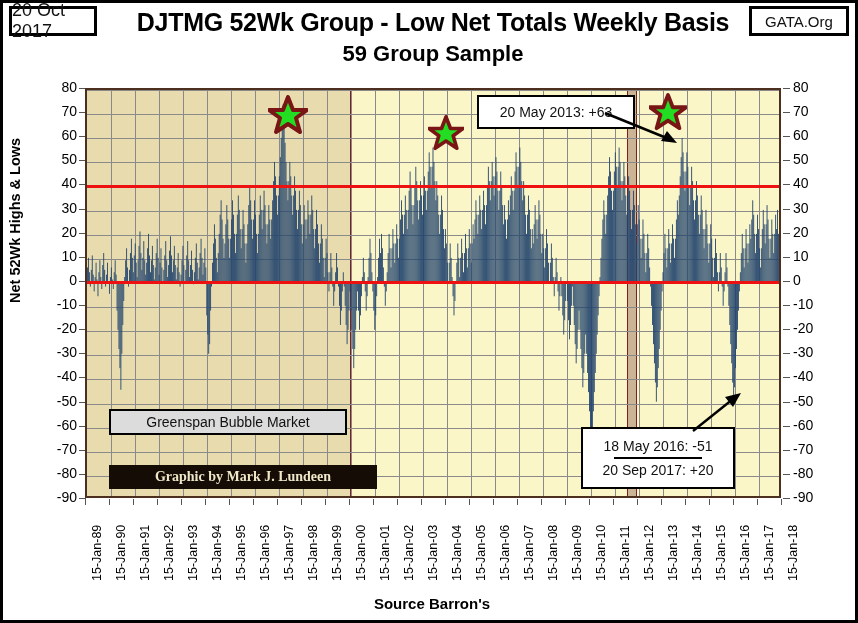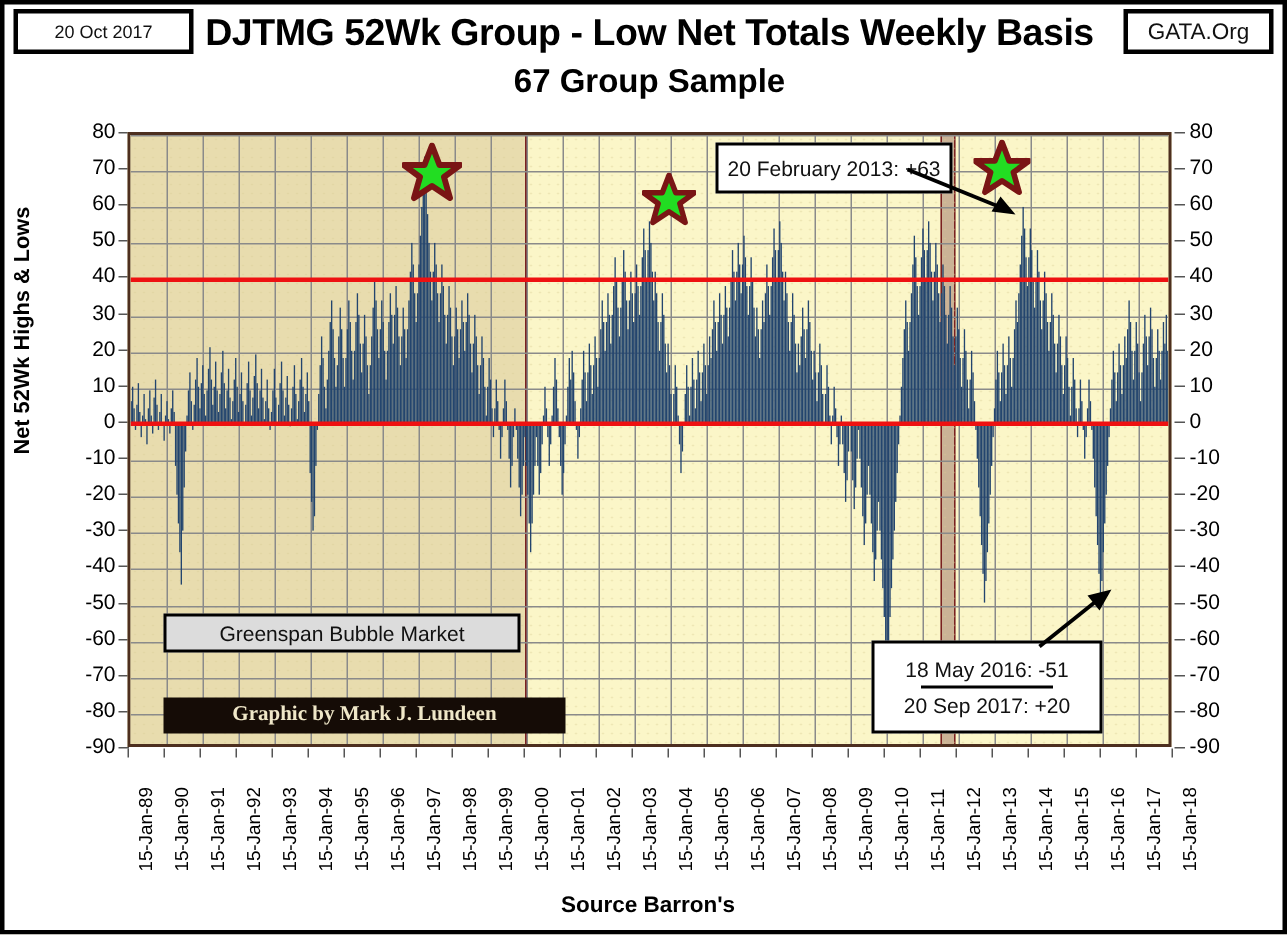--- a/index.html
+++ b/index.html
@@ -3,21 +3,21 @@
 <meta charset="utf-8">
 <style>
   html,body{margin:0;padding:0;background:#fff;}
   body{font-family:"Liberation Sans",sans-serif;}
   #page{position:relative;width:858px;height:623px;background:#ffffff;
         border:3px solid #000;box-sizing:border-box;overflow:hidden;}
 
   .box{position:absolute;background:#fff;border:3px solid #000;
        display:flex;align-items:center;justify-content:center;box-sizing:border-box;}
 
-  #date-box{left:6px;top:3px;width:120px;height:30px;font-size:12px;color:#111;}
+  #date-box{left:6px;top:3px;width:88px;height:30px;font-size:18px;color:#111;}
   #gata-box{right:6px;top:3px;width:100px;height:30px;font-size:15px;color:#111;}
 
   #title-wrap{position:absolute;left:120px;top:4px;width:620px;text-align:center;}
   #title-1{font-size:25px;font-weight:bold;color:#000;line-height:30px;letter-spacing:-0.3px;}
   #title-2{font-size:22px;font-weight:bold;color:#000;line-height:30px;margin-top:2px;}
 
   
   #plot{position:absolute;left:82px;top:85px;width:696px;height:410px;
         background:#FBF6C8;border:2px solid #4d2f1f;box-sizing:border-box;overflow:hidden;}
   #bubble-band{position:absolute;left:0;top:0;width:266px;height:100%;
@@ -74,21 +74,21 @@
   <div class="box" id="date-box">
     <span>20 Oct 2017</span>
   </div>
 
   <div class="box" id="gata-box">
     <span>GATA.Org</span>
   </div>
 
   <div id="title-wrap">
     <div id="title-1">DJTMG 52Wk Group - Low Net Totals Weekly Basis</div>
-    <div id="title-2">67 Group Sample</div>
+    <div id="title-2">59 Group Sample</div>
   </div>
 
   <div id="ylabel">Net 52Wk Highs &amp; Lows</div>
   <div id="xlabel">Source Barron's</div>
 
   <div id="yticks-left">
       <div class="ytick" style="left: 38px; top: 76px;">80</div>
       <div class="ytickmark" style="left: 76px; top: 85px;"></div>
       <div class="ytick" style="left: 38px; top: 100.118px;">70</div>
       <div class="ytickmark" style="left: 76px; top: 109.118px;"></div>
@@ -1023,21 +1023,21 @@
   <svg class="arrow" style="left:600px;top:108px;" width="80" height="36" viewBox="0 0 80 36">
     <line x1="2" y1="2" x2="66" y2="28" stroke="#000" stroke-width="2.5"></line>
     <polygon points="74,32 58,30 64,20" fill="#000"></polygon>
   </svg>
   <svg class="arrow" style="left:686px;top:388px;" width="56" height="44" viewBox="0 0 56 44">
     <line x1="4" y1="40" x2="44" y2="8" stroke="#000" stroke-width="2.5"></line>
     <polygon points="52,2 36,6 44,16" fill="#000"></polygon>
   </svg>
 
   <div class="anno" id="anno-2013">
-    <span>20 February 2013: +63</span>
+    <span>20 May 2013: +63</span>
   </div>
   <div class="anno" id="anno-lows">
     <span>18 May 2016: -51</span>
     <span class="rule"></span>
     <span>20 Sep 2017: +20</span>
   </div>
 
   <div id="credit">
     <span>Graphic by Mark J. Lundeen</span>
   </div>

